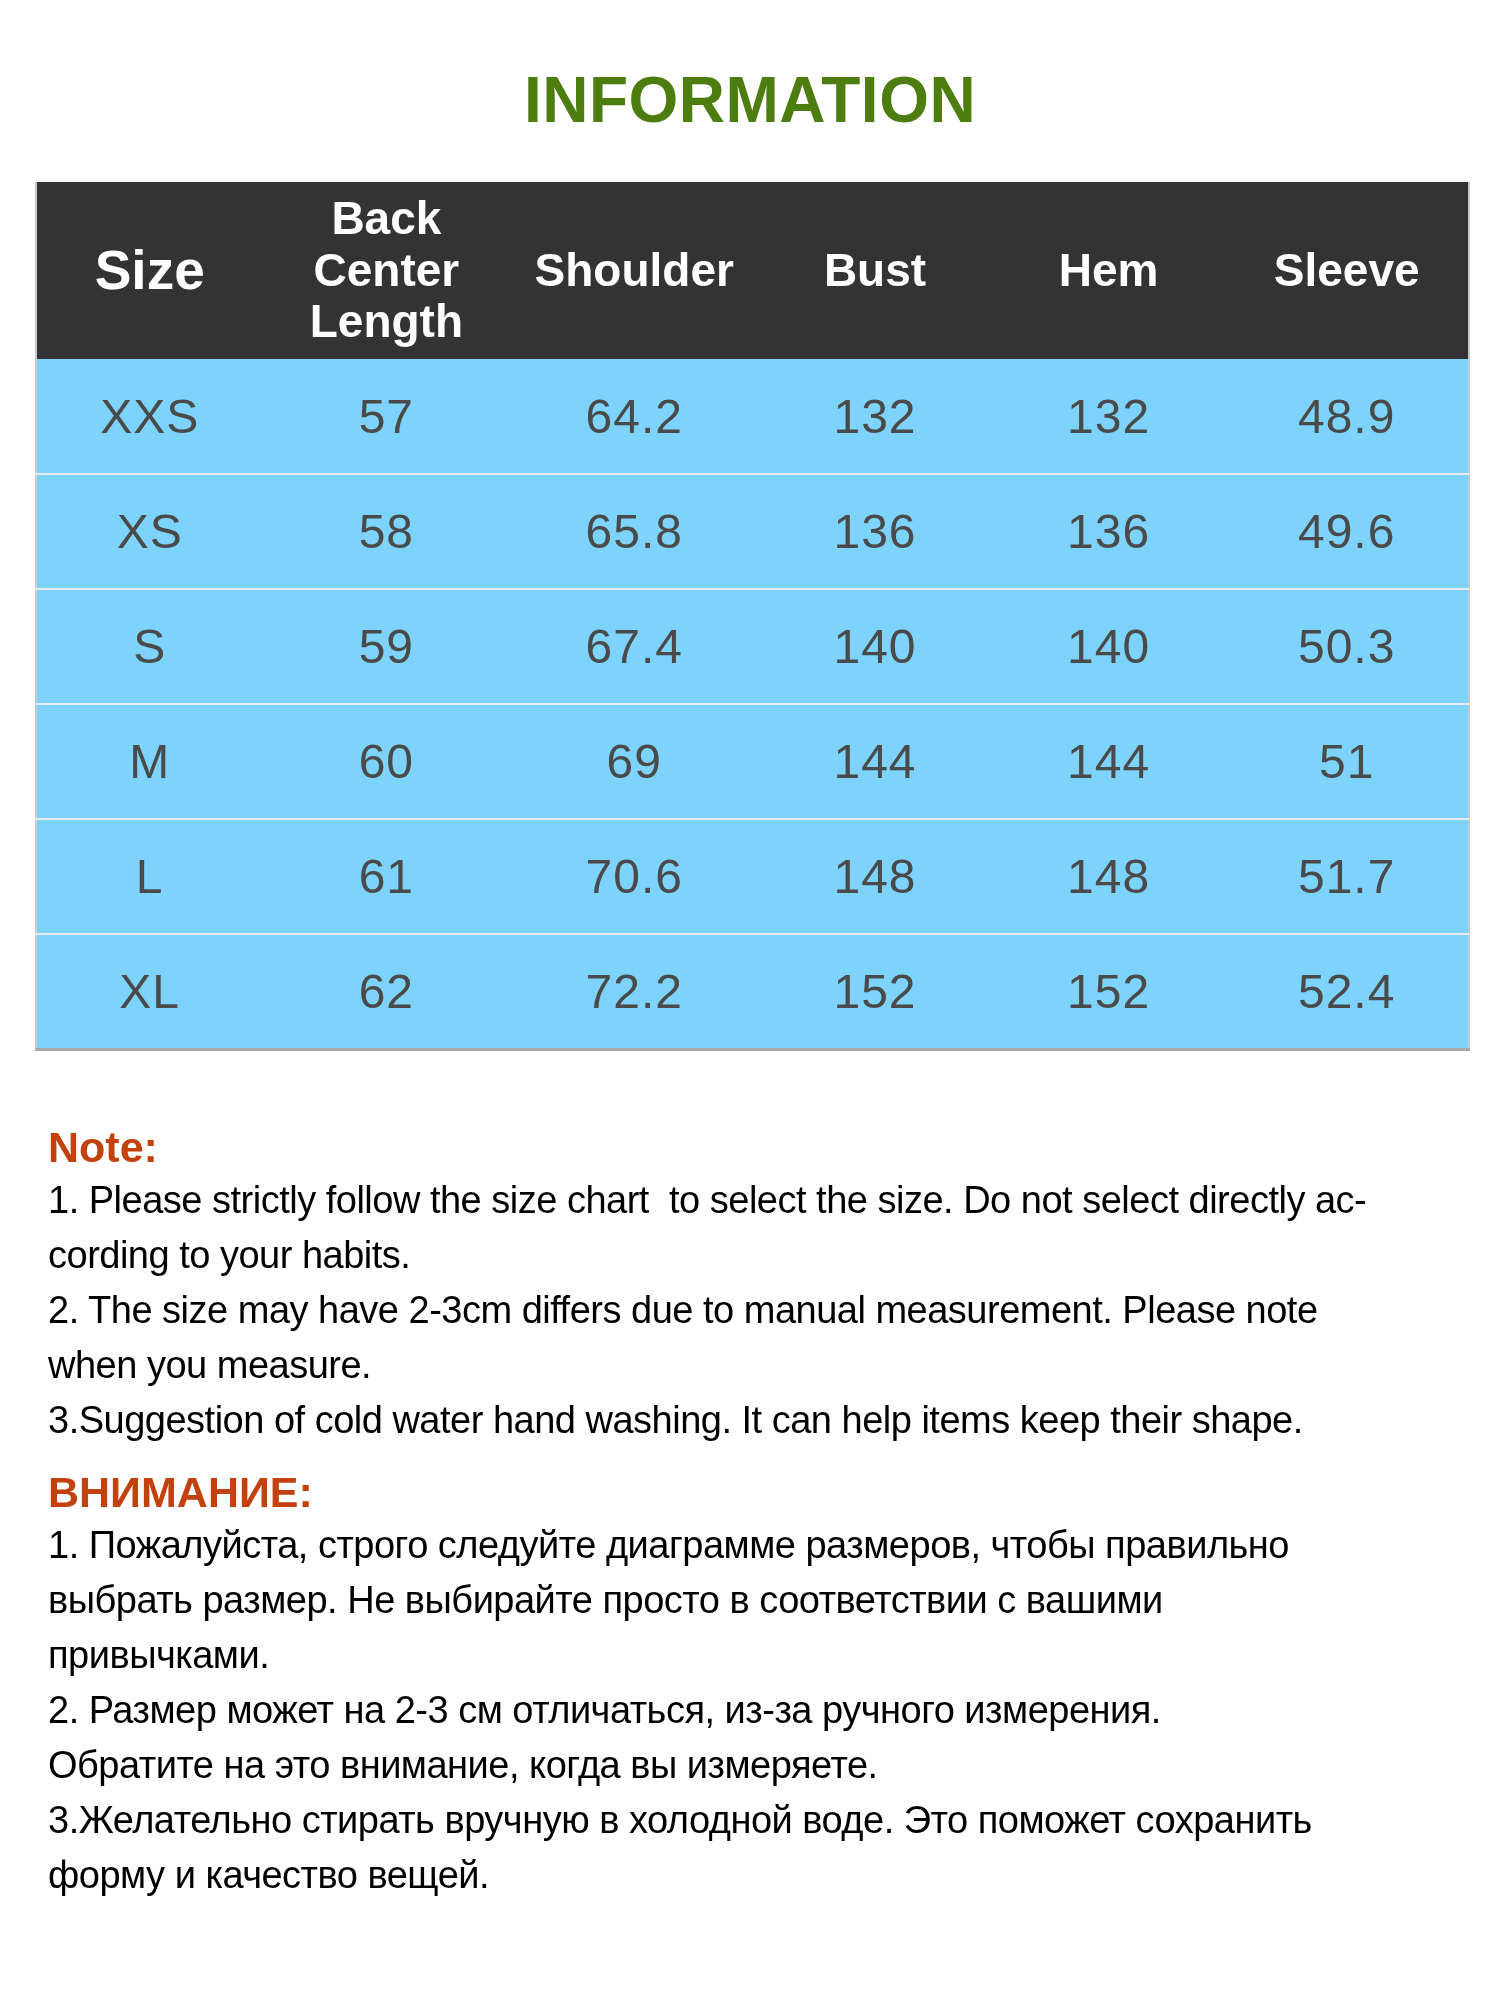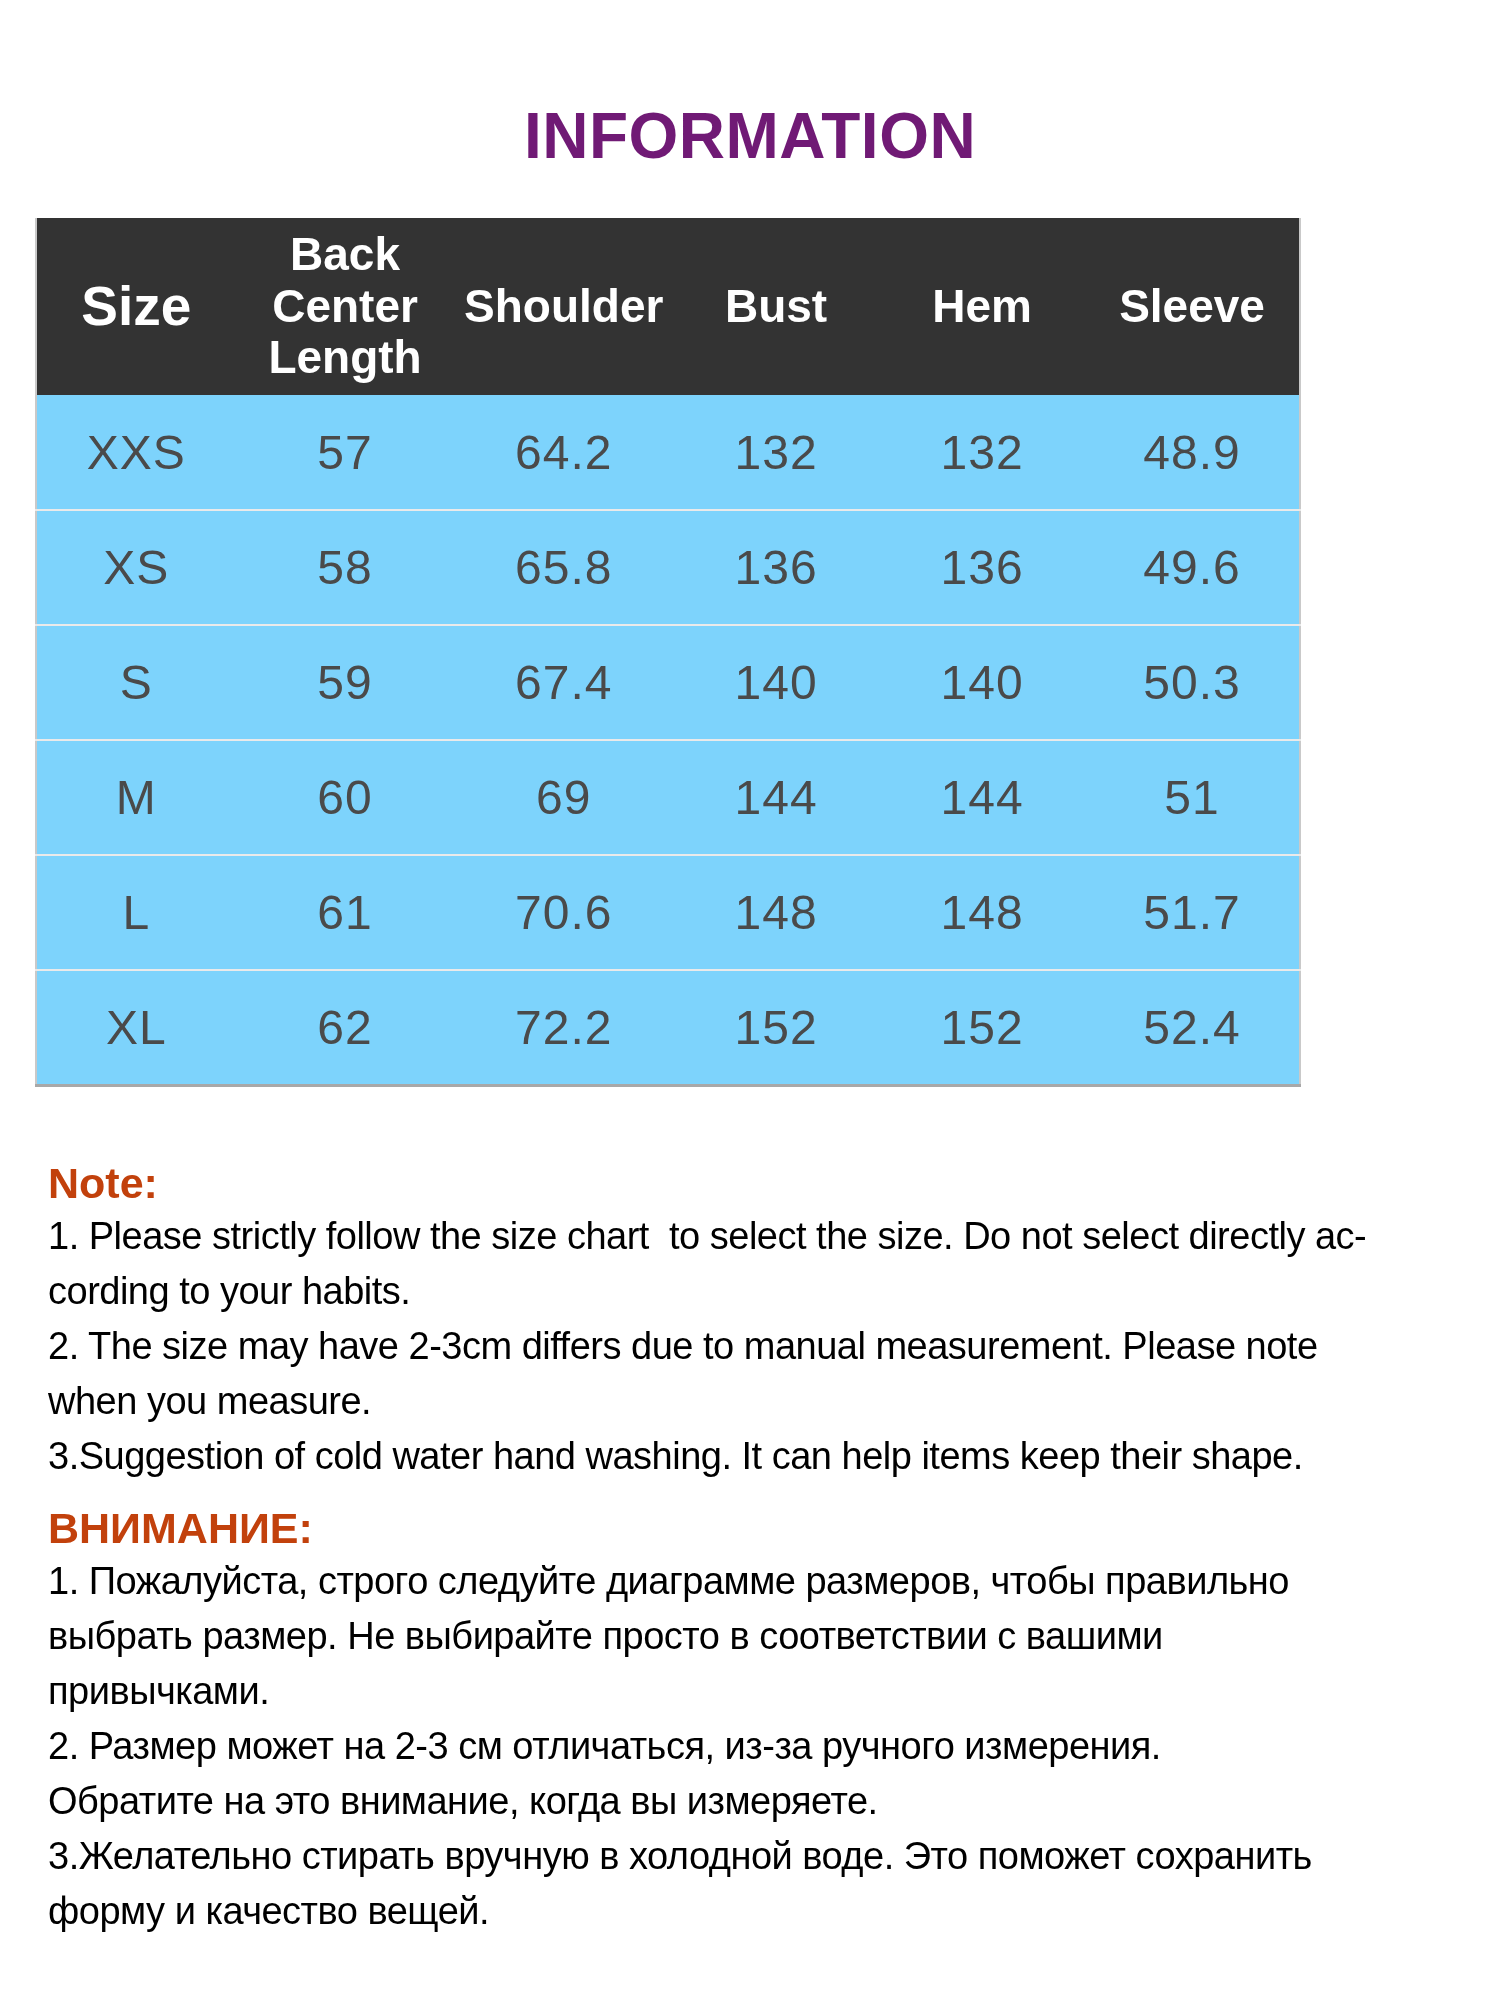--- a/index.html
+++ b/index.html
@@ -11,33 +11,33 @@
     width: 1500px;
     height: 2000px;
     font-family: "Liberation Sans", sans-serif;
     color: #1d1d1d;
     overflow: hidden;
   }
 
   
   .page-title {
     margin: 0;
-    padding-top: 96px;
+    padding-top: 60px;
     line-height: 80px;
     text-align: center;
     font-size: 64px;
     font-weight: 700;
     letter-spacing: 0.5px;
-    color: #701a75;
+    color: #4d7c0f;
   }
 
   
   table.size-table {
     margin: 42px 30px 0 35px;
-    width: 1266px;
+    width: 1435px;
     border-collapse: collapse;
     table-layout: fixed;
     border-left: 2px solid #c9c9c9;
     border-right: 2px solid #c9c9c9;
     border-bottom: 3px solid #a8a8a8;
   }
   thead tr {
     height: 177px;
     background: #333333;
   }

